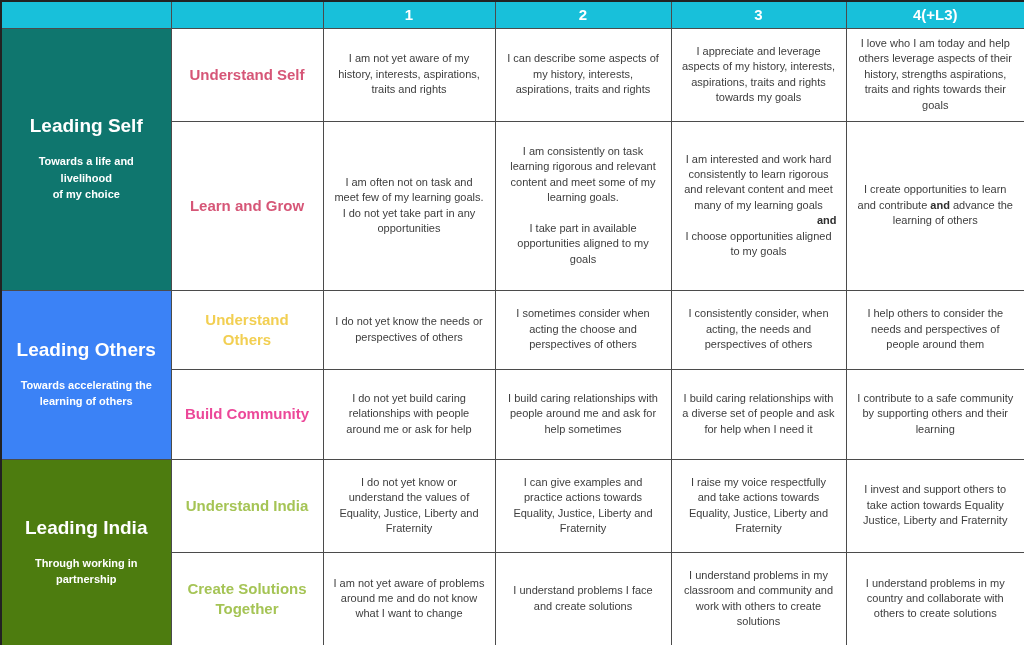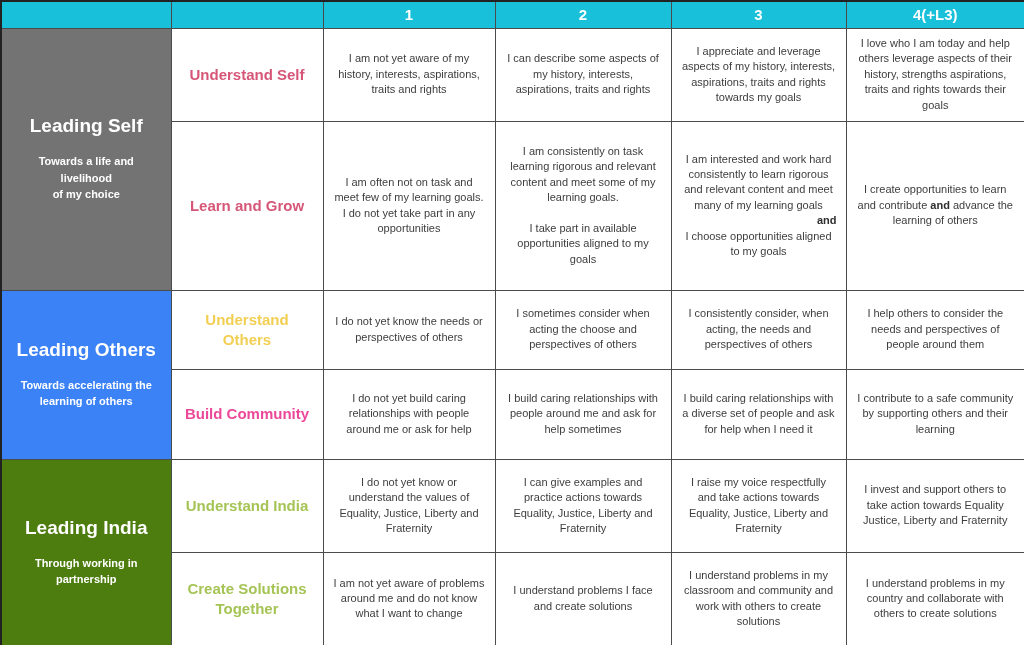--- a/index.html
+++ b/index.html
@@ -54,21 +54,21 @@
       <th class="hcell"></th>
       <th class="hcell"></th>
       <th class="hcell">1</th>
       <th class="hcell">2</th>
       <th class="hcell">3</th>
       <th class="hcell">4(+L3)</th>
     </tr>
   </thead>
   <tbody>
     <tr class="r1">
-      <td class="group" rowspan="2" style="background-color: #737373;">
+      <td class="group" rowspan="2" style="background-color: #0f766e;">
         <div class="gtitle">Leading Self</div>
         <div class="gsub">Towards a life and livelihood
 of my choice</div>
       </td>
       <td class="skill" style="color: rgb(214, 86, 119);">Understand Self</td>
       <td class="cell">I am not yet aware of my history, interests, aspirations, traits and rights</td>
       <td class="cell">I can describe some aspects of my history, interests, aspirations, traits and rights</td>
       <td class="cell">I appreciate and leverage aspects of my history, interests, aspirations, traits and rights towards my goals</td>
       <td class="cell">I love who I am today and help others leverage aspects of their history, strengths aspirations, traits and rights towards their goals</td>
     </tr>

